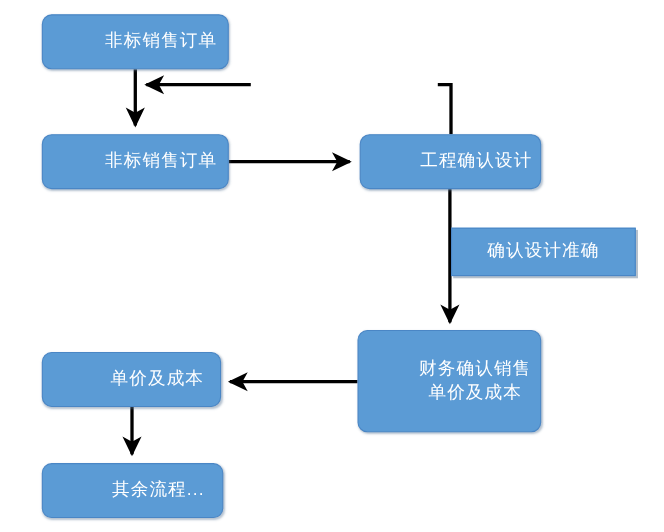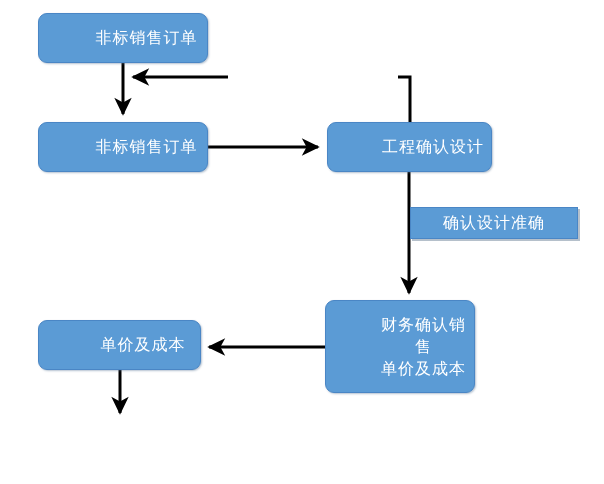--- a/index.html
+++ b/index.html
@@ -95,27 +95,30 @@
 
 
   <div class="node rounded" style="left:38px; top:122px; width:170px; height:50px;">
     <span class="txt">非标销售订单</span>
   </div>
 
   <div class="node rounded" style="left:327px; top:122px; width:165px; height:50px;">
     <span class="txt">工程确认设计</span>
   </div>
 
-  <div class="node label-box" style="left:410px; top:207px; width:168px; height:32px;">
+  <div class="node label-box" style="left:410px; top:207px; width:168px; height:44px;">
     <span class="txt">确认设计准确</span>
   </div>
 
-  <div class="node rounded" style="left:325px; top:300px; width:150px; height:93px;">
+  <div class="node rounded" style="left:325px; top:300px; width:167px; height:93px;">
     <span class="txt">财务确认销售
 单价及成本</span>
   </div>
 
   <div class="node rounded" style="left:38px; top:320px; width:163px; height:50px;">
     <span class="txt">单价及成本</span>
   </div>
 
+  <div class="node rounded" style="left:38px; top:421px; width:165px; height:50px;">
+    <span class="txt">其余流程...</span>
+  </div>
 
 </div>
 
 </body></html>

